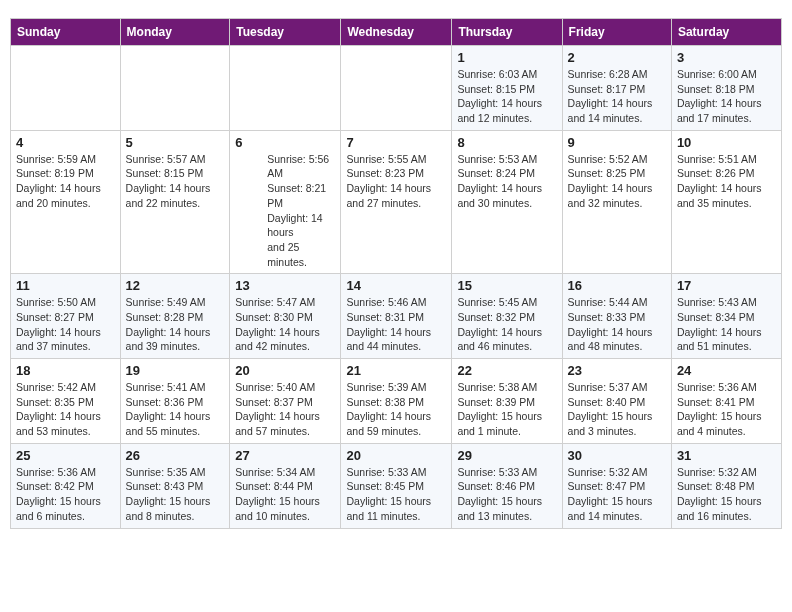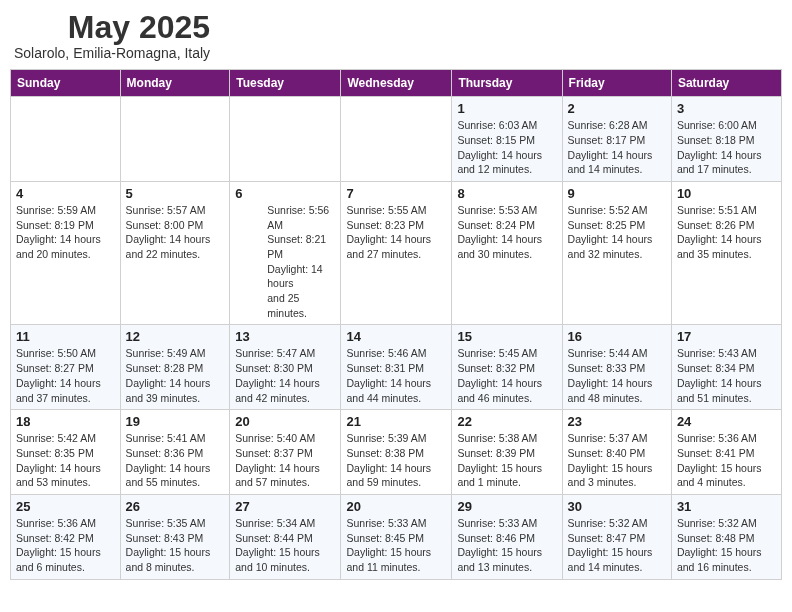--- a/index.html
+++ b/index.html
@@ -98,24 +98,20 @@
       line-height: 1.4;
     }
     .empty-cell {
       background: #fff !important;
     }
   </style>
 </head>
 <body>
 
 <div class="header">
-  <div class="title-section">
-    <div class="month-title">May 2025</div>
-    <div class="subtitle">Solarolo, Emilia-Romagna, Italy</div>
-  </div>
 </div>
 
 <table class="calendar">
   <thead>
     <tr>
     <th>Sunday</th>
         <th>Monday</th>
         <th>Tuesday</th>
         <th>Wednesday</th>
         <th>Thursday</th>
@@ -155,21 +151,21 @@
         <td>
           <div class="day-number">4</div>
           <div class="day-info" style="white-space: pre-line;">Sunrise: 5:59 AM
 Sunset: 8:19 PM
 Daylight: 14 hours
 and 20 minutes.</div>
         </td>
         <td>
           <div class="day-number">5</div>
           <div class="day-info" style="white-space: pre-line;">Sunrise: 5:57 AM
-Sunset: 8:00 PM
+Sunset: 8:15 PM
 Daylight: 14 hours
 and 22 minutes.</div>
         </td>
         <td>
           <div class="day-number">6</div>
           <div class="day-info" style="white-space: pre-line; margin-left: 32px;">Sunrise: 5:56 AM
 Sunset: 8:21 PM
 Daylight: 14 hours
 and 25 minutes.</div>
         </td>

